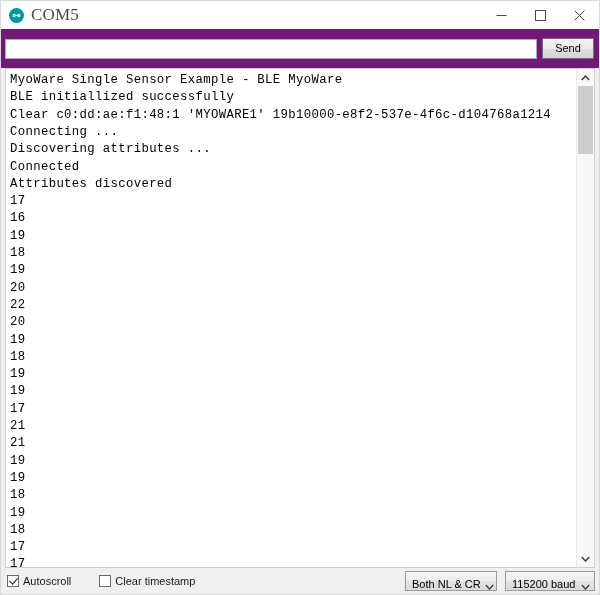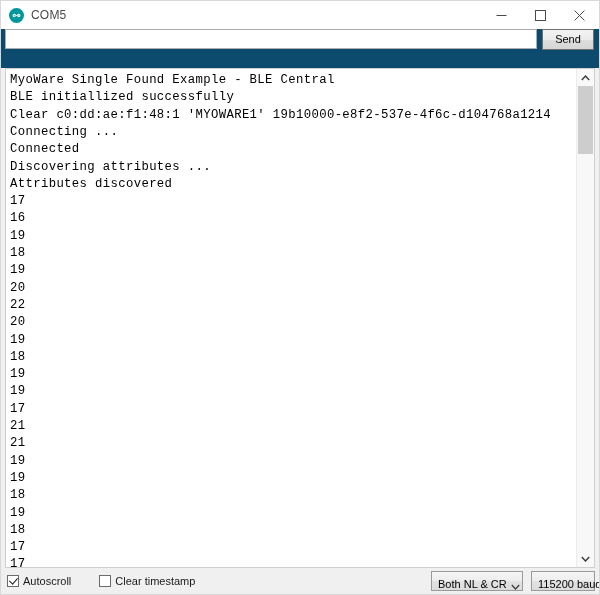--- a/index.html
+++ b/index.html
@@ -46,24 +46,24 @@
     height: 15px;
     border-radius: 50%;
     background: #00979c;
     display: flex;
     align-items: center;
     justify-content: center;
     flex: 0 0 auto;
   }
   .arduino-logo svg { display: block; }
   .title-text {
-    font-size: 12px;
+    font-size: 17px;
     color: #4a4a4a;
     letter-spacing: 0.2px;
-    font-family: Liberation Sans, sans-serif;
+    font-family: Liberation Serif, serif;
   }
 
   .win-controls {
     position: absolute;
     right: 0;
     top: 0;
     height: 28px;
     display: flex;
   }
   .win-btn {
@@ -72,22 +72,23 @@
     display: flex;
     align-items: center;
     justify-content: center;
     cursor: default;
   }
 
   
   .sendrow {
     height: 41px;
     min-height: 27px;
-    background: #0c4a6e;
-    display: flex;
+    background: #701a75;
+    display: flex;
+    align-items: center;
     padding: 0 5px 0 4px;
     gap: 5px;
   }
   .send-input {
     flex: 1 1 auto;
     height: 20px;
     border: 1px solid #abadb3;
     background: #ffffff;
     font-family: "Liberation Sans", sans-serif;
     font-size: 11px;
@@ -236,21 +237,21 @@
     white-space: nowrap;
   }
   .combo-arrow {
     width: 17px;
     display: flex;
     align-items: center;
     justify-content: center;
     flex: 0 0 auto;
   }
   .combo-linecr { width: 92px; }
-  .combo-baud { width: 64px; }
+  .combo-baud { width: 90px; }
 
   .clear-btn {
     margin-left: 10px;
     height: 21px;
     width: 82px;
     border: 1px solid #707070;
     background: linear-gradient(to bottom, #f2f2f2 0%, #ebebeb 50%, #dddddd 51%, #d6d6d6 100%);
     font-family: "Liberation Sans", sans-serif;
     font-size: 11px;
     color: #000;
@@ -296,26 +297,26 @@
     </div>
   </div>
 
   <div class="sendrow">
     <input class="send-input" type="text" placeholder="" style="">
     <button class="send-btn">Send</button>
   </div>
 
   <div class="console-wrap">
     <div class="console" id="console-output">
-        <div class="console-line">MyoWare Single Found Example - BLE Central</div>
+        <div class="console-line">MyoWare Single Sensor Example - BLE MyoWare</div>
         <div class="console-line">BLE initiallized successfully</div>
         <div class="console-line">Clear c0:dd:ae:f1:48:1 'MYOWARE1' 19b10000-e8f2-537e-4f6c-d104768a1214</div>
         <div class="console-line">Connecting ...</div>
+        <div class="console-line">Discovering attributes ...</div>
         <div class="console-line">Connected</div>
-        <div class="console-line">Discovering attributes ...</div>
         <div class="console-line">Attributes discovered</div>
         <div class="console-line">17</div>
         <div class="console-line">16</div>
         <div class="console-line">19</div>
         <div class="console-line">18</div>
         <div class="console-line">19</div>
         <div class="console-line">20</div>
         <div class="console-line">22</div>
         <div class="console-line">20</div>
         <div class="console-line">19</div>

